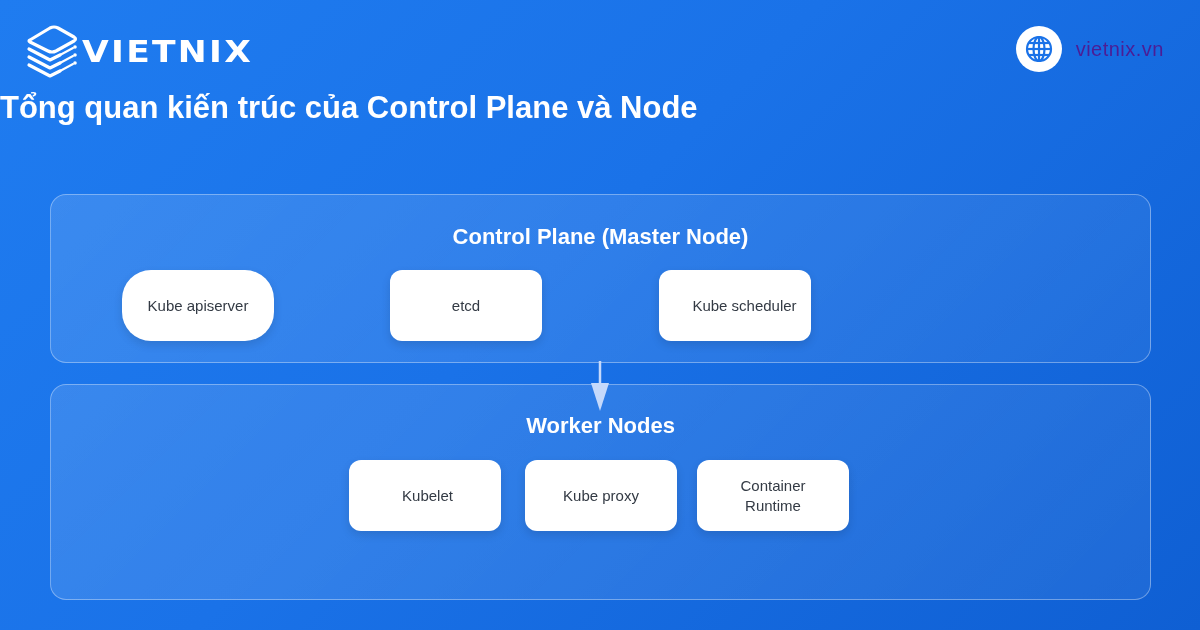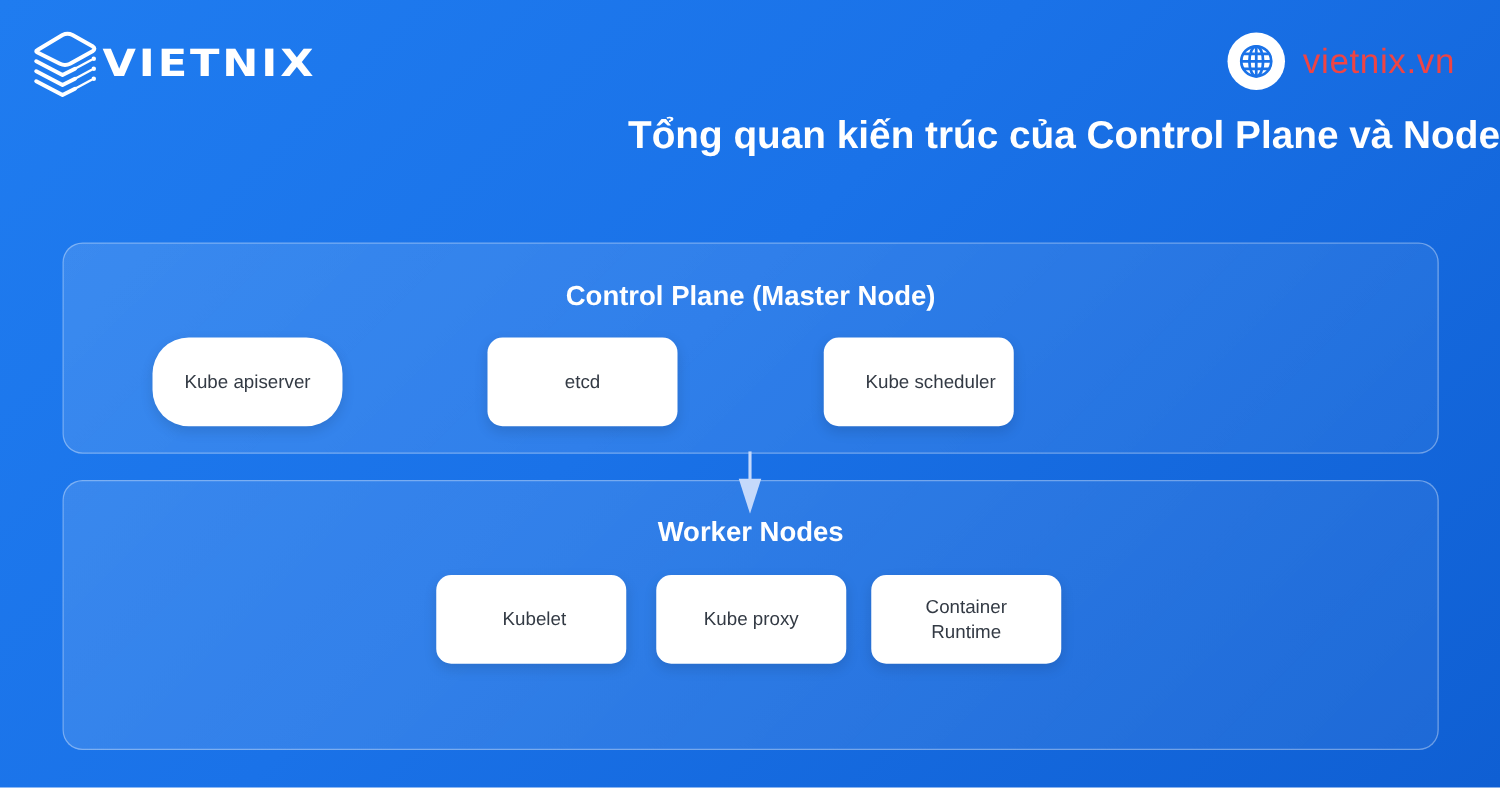--- a/index.html
+++ b/index.html
@@ -21,23 +21,23 @@
     transform: scaleX(1.15); transform-origin: left center;
   }
   .site {
     position: absolute; right: 36px; top: 26px;
     display: flex; align-items: center; gap: 14px;
   }
   .globe {
     width: 46px; height: 46px; border-radius: 50%; background: #fff;
     display: flex; align-items: center; justify-content: center;
   }
-  .site-text { font-size: 28px; color: #ef4444; font-weight: normal; letter-spacing: 0.5px; }
+  .site-text { font-size: 20px; color: #4c1d95; font-weight: normal; letter-spacing: 0.5px; }
   .title {
-    position: absolute; left: 0; right: 0; top: 90px; text-align: right;
+    position: absolute; left: 0; right: 0; top: 90px; text-align: left;
     font-size: 31px; font-weight: bold; color: #fff;
   }
   .panel {
     position: absolute; left: 50px; width: 1101px;
     border: 1px solid rgba(255,255,255,0.35);
     border-radius: 16px;
     background: linear-gradient(135deg, rgba(255,255,255,0.13), rgba(255,255,255,0.06));
   }
   .panel.cp { top: 194px; height: 169px; }
   .panel.wn { top: 384px; height: 216px; }

